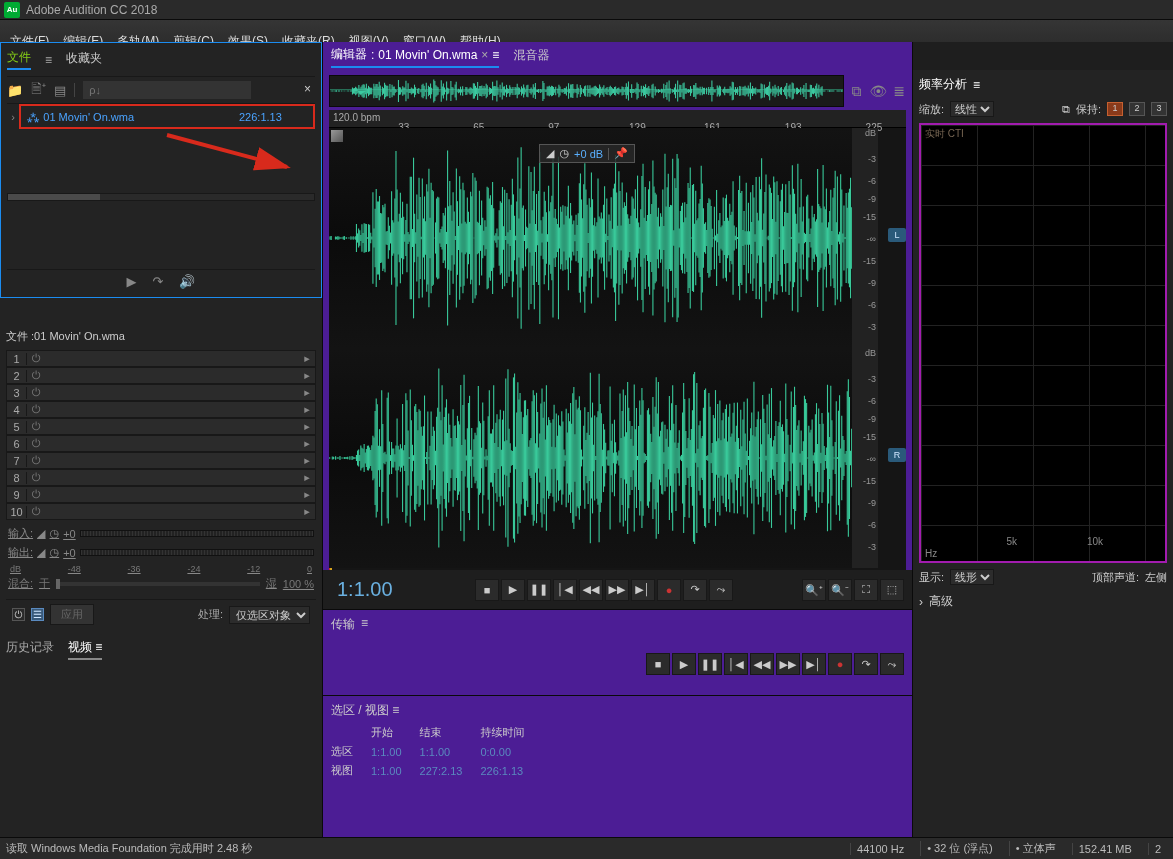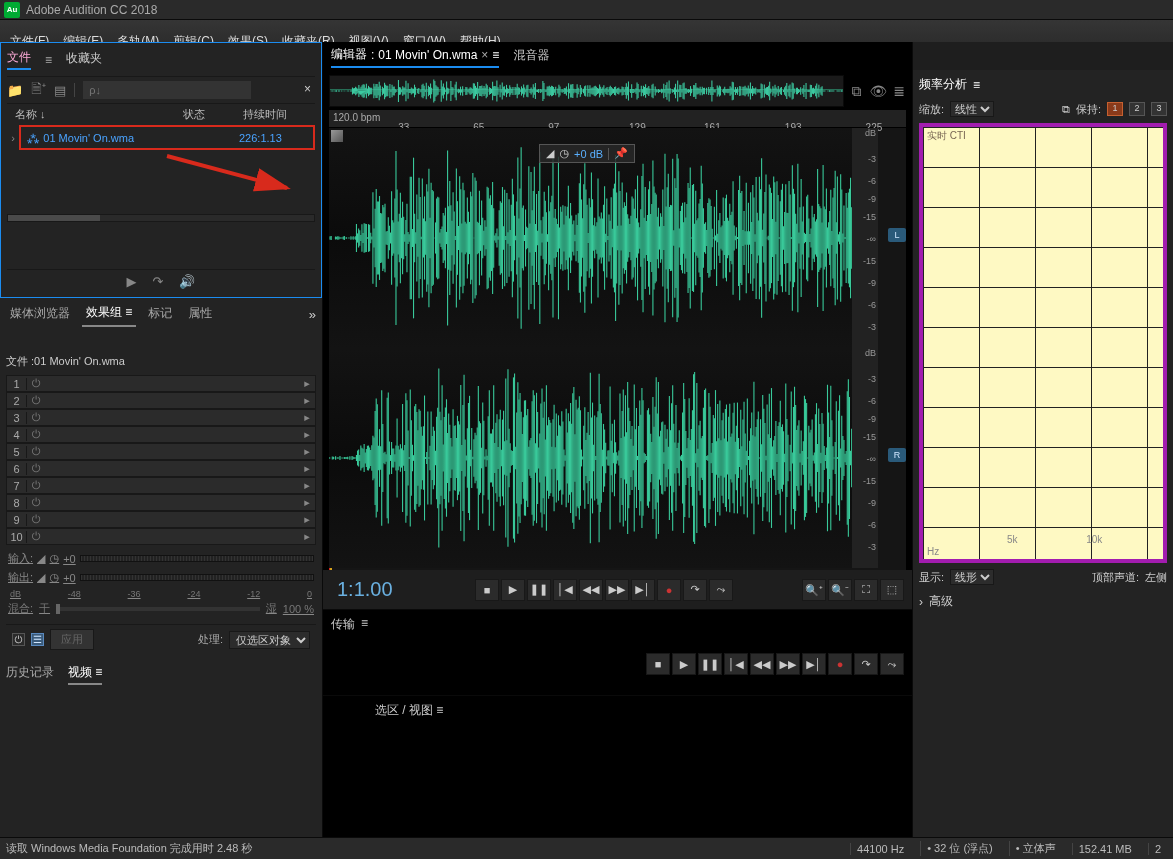--- a/index.html
+++ b/index.html
@@ -9,21 +9,21 @@
 .menubar { background: linear-gradient(#353535,#2d2d2d); height: 22px; display: flex; align-items: center; padding: 0 4px; color: #ddd; font-size: 12px; gap: 2px; }
 .menubar span { padding: 2px 6px; cursor: default; margin-top: 20px; }
 
 .workspace { display: flex; height: calc(100% - 20px - 22px - 22px); }
 
 
 .left-col { width: 322px; display: flex; flex-direction: column; background: #232323; }
 .files-panel { border: 1px solid #1b8cf0; background: #232323; padding: 4px 6px; height: 256px; display:flex; flex-direction:column;}
 .panel-header { display: flex; align-items: center; font-size: 12px; color: #ccc; padding: 2px 0 6px 0; gap:14px;}
 .panel-header .tab-lbl { padding-bottom:2px; }
-.panel-header .active-tab { color: #f9a8d4; border-bottom:2px solid #1b8cf0; }
+.panel-header .active-tab { color: #84cc16; border-bottom:2px solid #1b8cf0; }
 .panel-header .menu-icon { color:#aaa; }
 .toolbar-row { display:flex; align-items:center; gap:8px; padding:2px 0; border-top:1px solid #181818; border-bottom:1px solid #181818;}
 .toolbar-row .ico { color:#888; font-size:13px;}
 .toolbar-row .sep { width:1px; height:14px; background:#444;}
 .search-box { flex:1; background:#333; border:none; color:#ccc; padding:2px 20px 2px 6px; font-size:11px; height:18px; position:relative;}
 .search-wrap { position:relative; flex:1;}
 .search-wrap::after{content:"×"; position:absolute; right:4px; top:1px; font-size:12px;}
 .list-head { display:flex; color:#bbb; font-size:11px; padding:3px 2px; }
 .list-head .col-name{ flex:1; padding-left:6px;}
 .list-head .col-state{ width:60px;}
@@ -71,21 +71,21 @@
 .bottom-bar-left select{background:#2c2c2c; border:1px solid #181818; color:#ccc; font-size:11px; padding:1px 2px;}
 .bottom-bar-left .lbl{margin-left:auto;}
 .bottom-bar-left .circ{width:13px; height:13px; border:1px solid #555; background:#2a2a2a;}
 .bottom-bar-left .circ.on{background:#3a5a7a; border-color:#5a8abf;}
 
 .history-panel{flex:1; padding:6px;}
 .history-tabs{display:flex; gap:14px; font-size:12px; color:#aaa;}
 .history-tabs .tab.active{color:#fff; border-bottom:2px solid #888; padding-bottom:2px;}
 
 
-.center-col{ flex:1; display:flex; flex-direction:column; background:#000000; border-left:1px solid #0a0a0a; border-right:1px solid #0a0a0a;}
+.center-col{ flex:1; display:flex; flex-direction:column; background:#4c1d95; border-left:1px solid #0a0a0a; border-right:1px solid #0a0a0a;}
 .editor-head{display:flex; align-items:center; padding:4px 8px; gap:14px; color:#ccc; font-size:12px;}
 .editor-head .tab{padding-bottom:3px;}
 .editor-head .active{color:#fff; border-bottom:2px solid #1b8cf0; display:flex; align-items:center; gap:4px;}
 .editor-head .close-x{font-size:12px; color:#aaa;}
 
 .overview-row{display:flex; align-items:center; height:38px; padding:0 6px; gap:6px;}
 .overview{flex:1; border:1px solid #0a0a0a; height:32px; position:relative; background:#1a1a1a;}
 .overview svg{width:100%; height:100%;}
 .ov-icons{display:flex; flex-direction:column; gap:0px;}
 .ov-icons .i, .ov-icons2 .i{color:#888; font-size:14px; padding:1px;}
@@ -112,34 +112,34 @@
 .transport .spacer{flex:1;}
 .tc-btn{ width:24px; height:22px; background:#2b2b2b; border:1px solid #181818; color:#ccc; display:flex; align-items:center; justify-content:center; font-size:11px;}
 .tc-btn.rec{color:#c33;}
 .tc-group{display:flex; gap:2px;}
 
 .transport-panel{ padding:6px 8px; border-top:1px solid #0a0a0a;}
 .transport-panel .hdr{color:#ccc; font-size:12px; padding-bottom:6px; display:flex; align-items:flex-start; gap:6px;}
 .transport-panel .btns{display:flex; justify-content:flex-end; gap:2px; padding:14px 0;}
 
 .selview{ padding:6px 8px; border-top:1px solid #0a0a0a;}
-.selview .hdr{color:#ccc; font-size:12px; padding-bottom:4px;margin-left:44px;}
+.selview .hdr{color:#ccc; font-size:12px; padding-bottom:4px;}
 .selview table{border-spacing:0; color:#aaa; font-size:11px;}
 .selview td{padding:2px 18px 2px 0;}
 .selview .lbl{color:#ccc;}
 .selview .val{color:#5a8abf;}
 
 
 .right-col{ width:260px; background:#232323; padding:4px 6px; display:flex; flex-direction:column;margin-top:28px;}
 .right-col .hdr{display:flex; align-items:center; gap:6px; font-size:12px; color:#fff; padding:2px 0 6px 0;}
 .zoom-row{display:flex; align-items:center; gap:6px; font-size:11px; color:#ccc; padding:2px 0;}
 .zoom-row select{background:#2c2c2c; border:1px solid #181818; color:#ccc; font-size:11px;}
 .hold-btn{width:16px; height:14px; background:#333; border:1px solid #555; text-align:center; font-size:9px; color:#ccc;}
 .hold-btn.h1{background:#8a3a1a;border-color:#c66030;}
-.spectrum{flex:0 0 440px; background:#fef9c3; border:4px solid #a21caf; position:relative; margin-top:4px;}
+.spectrum{flex:0 0 440px; background:#000000; border:2px solid #a21caf; position:relative; margin-top:4px;}
 .spectrum .grid{position:absolute; inset:0; background-image:linear-gradient(#222 1px,transparent 1px),linear-gradient(90deg,#222 1px,transparent 1px); background-size:100% 40px,56px 100%;}
 .spectrum .cti{position:absolute; left:4px; top:2px; color:#776653; font-size:10px;}
 .spectrum .hz{position:absolute; left:4px; bottom:2px; color:#888; font-size:10px;}
 .spectrum .xlab{position:absolute; bottom:14px; color:#888; font-size:10px;}
 .disp-row{display:flex; align-items:center; gap:6px; font-size:11px; color:#ccc; padding:6px 0 2px 0;}
 .disp-row select{background:#2c2c2c; border:1px solid #181818; color:#ccc; font-size:11px;}
 .adv-row{display:flex; align-items:center; gap:6px; font-size:12px; color:#ccc; padding:6px 0;}
 
 .statusbar{ position:absolute; left:0; right:0; bottom:0; height:22px; background:#2a2a2a; color:#bbb; display:flex; align-items:center; font-size:11px; padding:0 6px; gap:10px; border-top:1px solid #0a0a0a;}
 .statusbar .spacer{flex:1;}
@@ -174,25 +174,20 @@
         <span class="tab-lbl active-tab">文件</span>
         <span class="menu-icon">≡</span>
         <span class="tab-lbl">收藏夹</span>
       </div>
       <div class="toolbar-row">
         <span class="ico">📁</span>
         <span class="ico">🗎⁺</span>
         <span class="ico">▤</span>
         <span class="sep"></span>
         <div class="search-wrap"><input class="search-box" placeholder="ρ↓" style=""></div>
-      </div>
-      <div class="list-head">
-        <span class="col-name"><span>名称</span> ↓</span>
-        <span class="col-state">状态</span>
-        <span class="col-dur">持续时间</span>
       </div>
       <div class="file-row-wrap">
         <span class="chev">›</span>
         <div class="file-row">
           <span class="wav-ico">⁂</span>
           <span class="fname">01 Movin' On.wma</span>
           <span class="fdur">226:1.13</span>
         </div>
       </div>
       <div class="arrow-anno">
@@ -209,27 +204,20 @@
           <div class="thumb"></div>
         </div>
       <div class="files-footer">
         <span>▶</span>
         <span>↷</span>
         <span>🔊</span>
       </div>
     </div>
 
     <div class="tabs-panel">
-      <div class="tabs-row">
-        <span class="tab">媒体浏览器</span>
-        <span class="tab active"><span>效果组</span> ≡</span>
-        <span class="tab">标记</span>
-        <span class="tab">属性</span>
-        <span class="expand">»</span>
-      </div>
       <div class="filename-lbl">文件 :01 Movin' On.wma</div>
       <div>
         <div class="fx-slot">
             <span class="num">1</span>
             <span class="pwr">⏻</span>
             <span class="arrow">▸</span>
           </div>
         <div class="fx-slot">
             <span class="num">2</span>
             <span class="pwr">⏻</span>
@@ -1935,20 +1923,42 @@
         <span class="tc-btn">▶▶</span>
         <span class="tc-btn">▶│</span>
         <span class="tc-btn rec">●</span>
         <span class="tc-btn">↷</span>
         <span class="tc-btn">⤳</span>
       </div>
     </div>
 
     <div class="selview">
       <div class="hdr"><span>选区 / 视图</span> ≡</div>
+      <table>
+        <tbody>
+            <tr>
+              <td></td>
+              <td class="lbl">开始</td>
+              <td class="lbl">结束</td>
+              <td class="lbl">持续时间</td>
+            </tr>
+        <tr>
+              <td class="lbl">选区</td>
+            <td class="val">1:1.00</td>
+            <td class="val">1:1.00</td>
+            <td class="val">0:0.00</td>
+            </tr>
+        <tr>
+              <td class="lbl">视图</td>
+            <td class="val">1:1.00</td>
+            <td class="val">227:2.13</td>
+            <td class="val">226:1.13</td>
+            </tr>
+      </tbody>
+        </table>
     </div>
   </div>
 
   <div class="right-col">
     <div class="hdr">
         <span>频率分析</span>
         <span>≡</span>
       </div>
     <div class="zoom-row">
       <span>缩放:</span>

